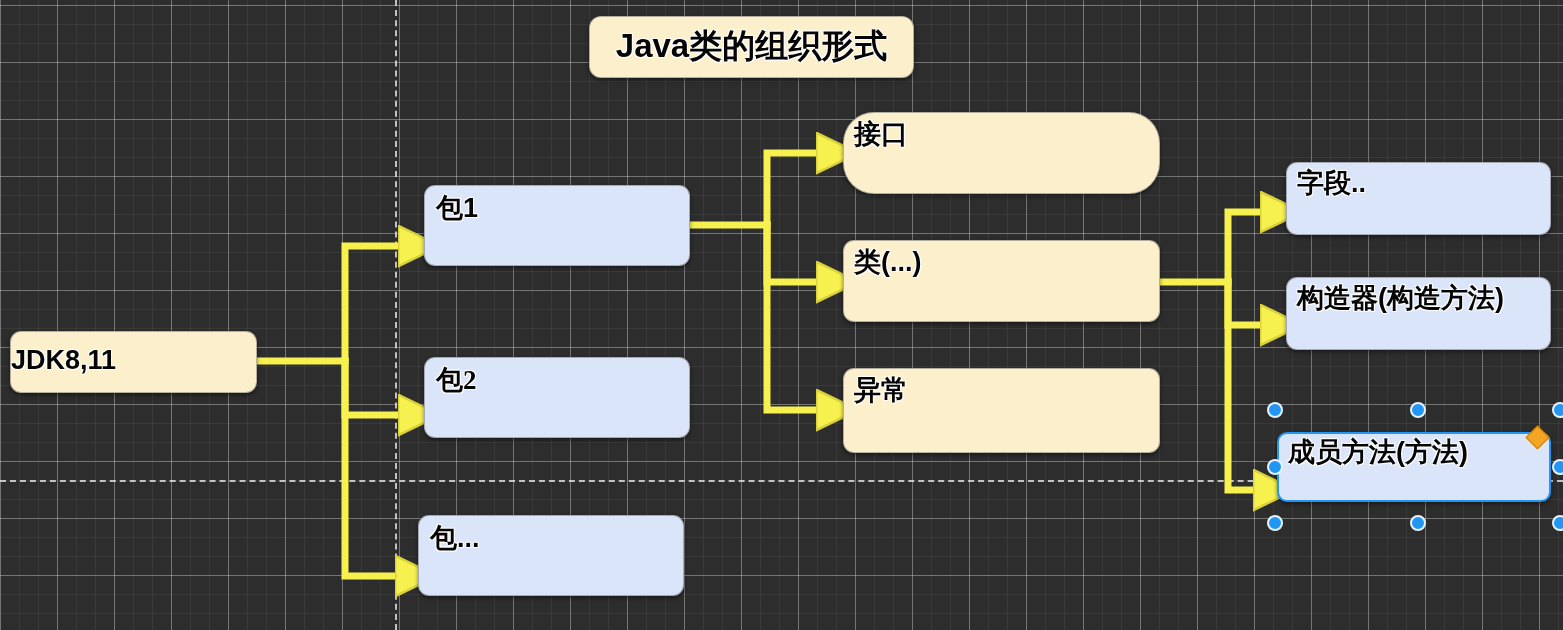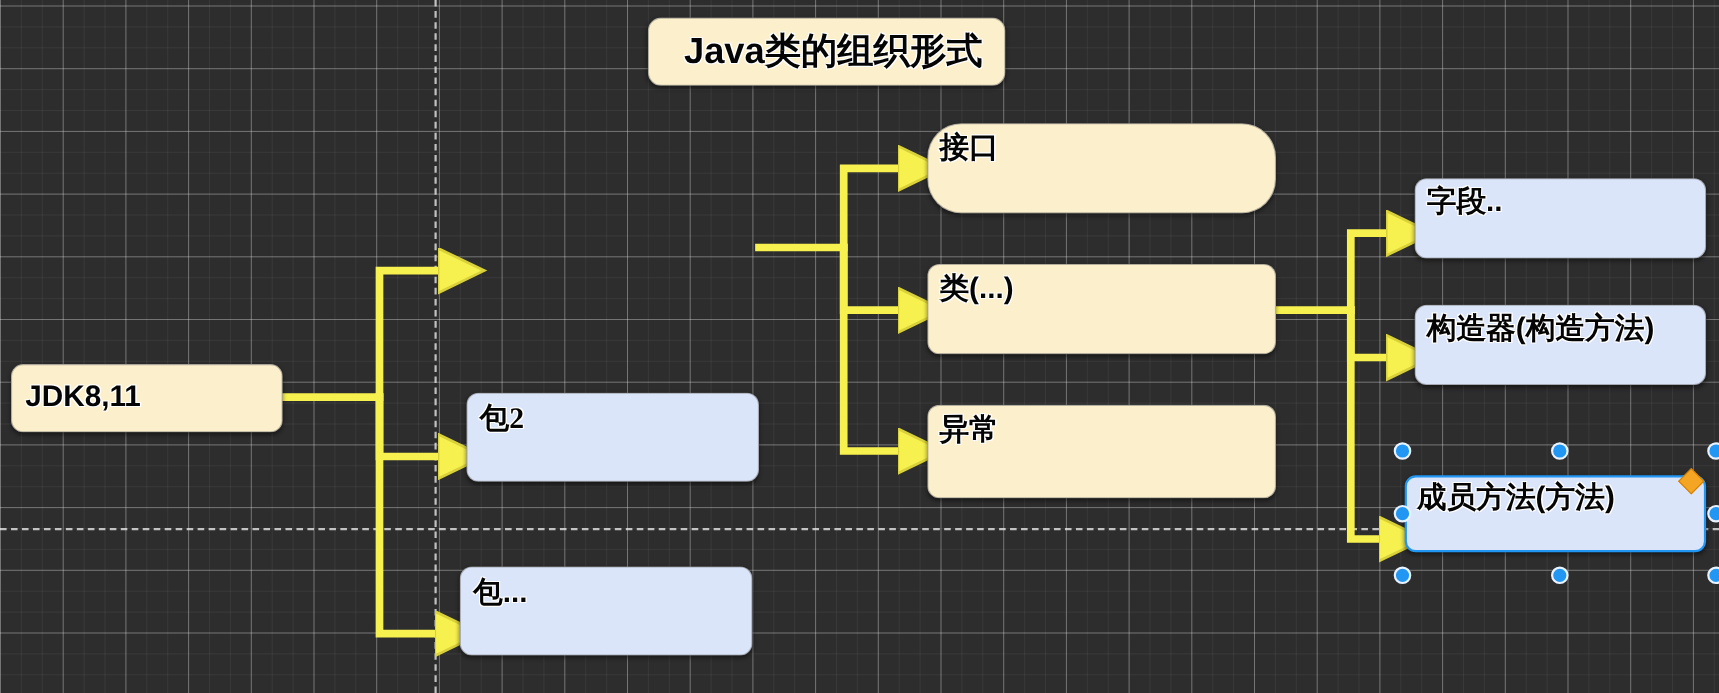--- a/index.html
+++ b/index.html
@@ -70,21 +70,20 @@
     display: block;
     font-weight: bold;
     color: #050505;
     text-shadow:
        1px 1px 0 #ffffff,
       -1px 1px 0 #ffffff,
        1px -1px 0 #ffffff,
       -1px -1px 0 #ffffff;
     white-space: nowrap;
     line-height: 1.05;
-    padding-left: 12px;
   }
   .cream { background: #fcf0cc; }
   .blue  { background: #dbe5fa; }
 
   
   #node-title {
     left: 589px; top: 16px; width: 325px; height: 62px;
     border-radius: 12px;
   }
   #node-title .node-label {
@@ -193,20 +192,23 @@
   </svg>
 
   <div id="node-title" class="node cream">
     <span class="node-label">Java类的组织形式</span>
   </div>
 
   <div id="node-root" class="node cream">
     <span class="node-label">JDK8,11</span>
   </div>
 
+  <div id="node-pkg1" class="node blue col2">
+    <span class="node-label">包1</span>
+  </div>
   <div id="node-pkg2" class="node blue col2">
     <span class="node-label">包2</span>
   </div>
   <div id="node-pkgn" class="node blue col2">
     <span class="node-label">包...</span>
   </div>
 
   <div id="node-interface" class="node cream col3">
     <span class="node-label">接口</span>
   </div>

